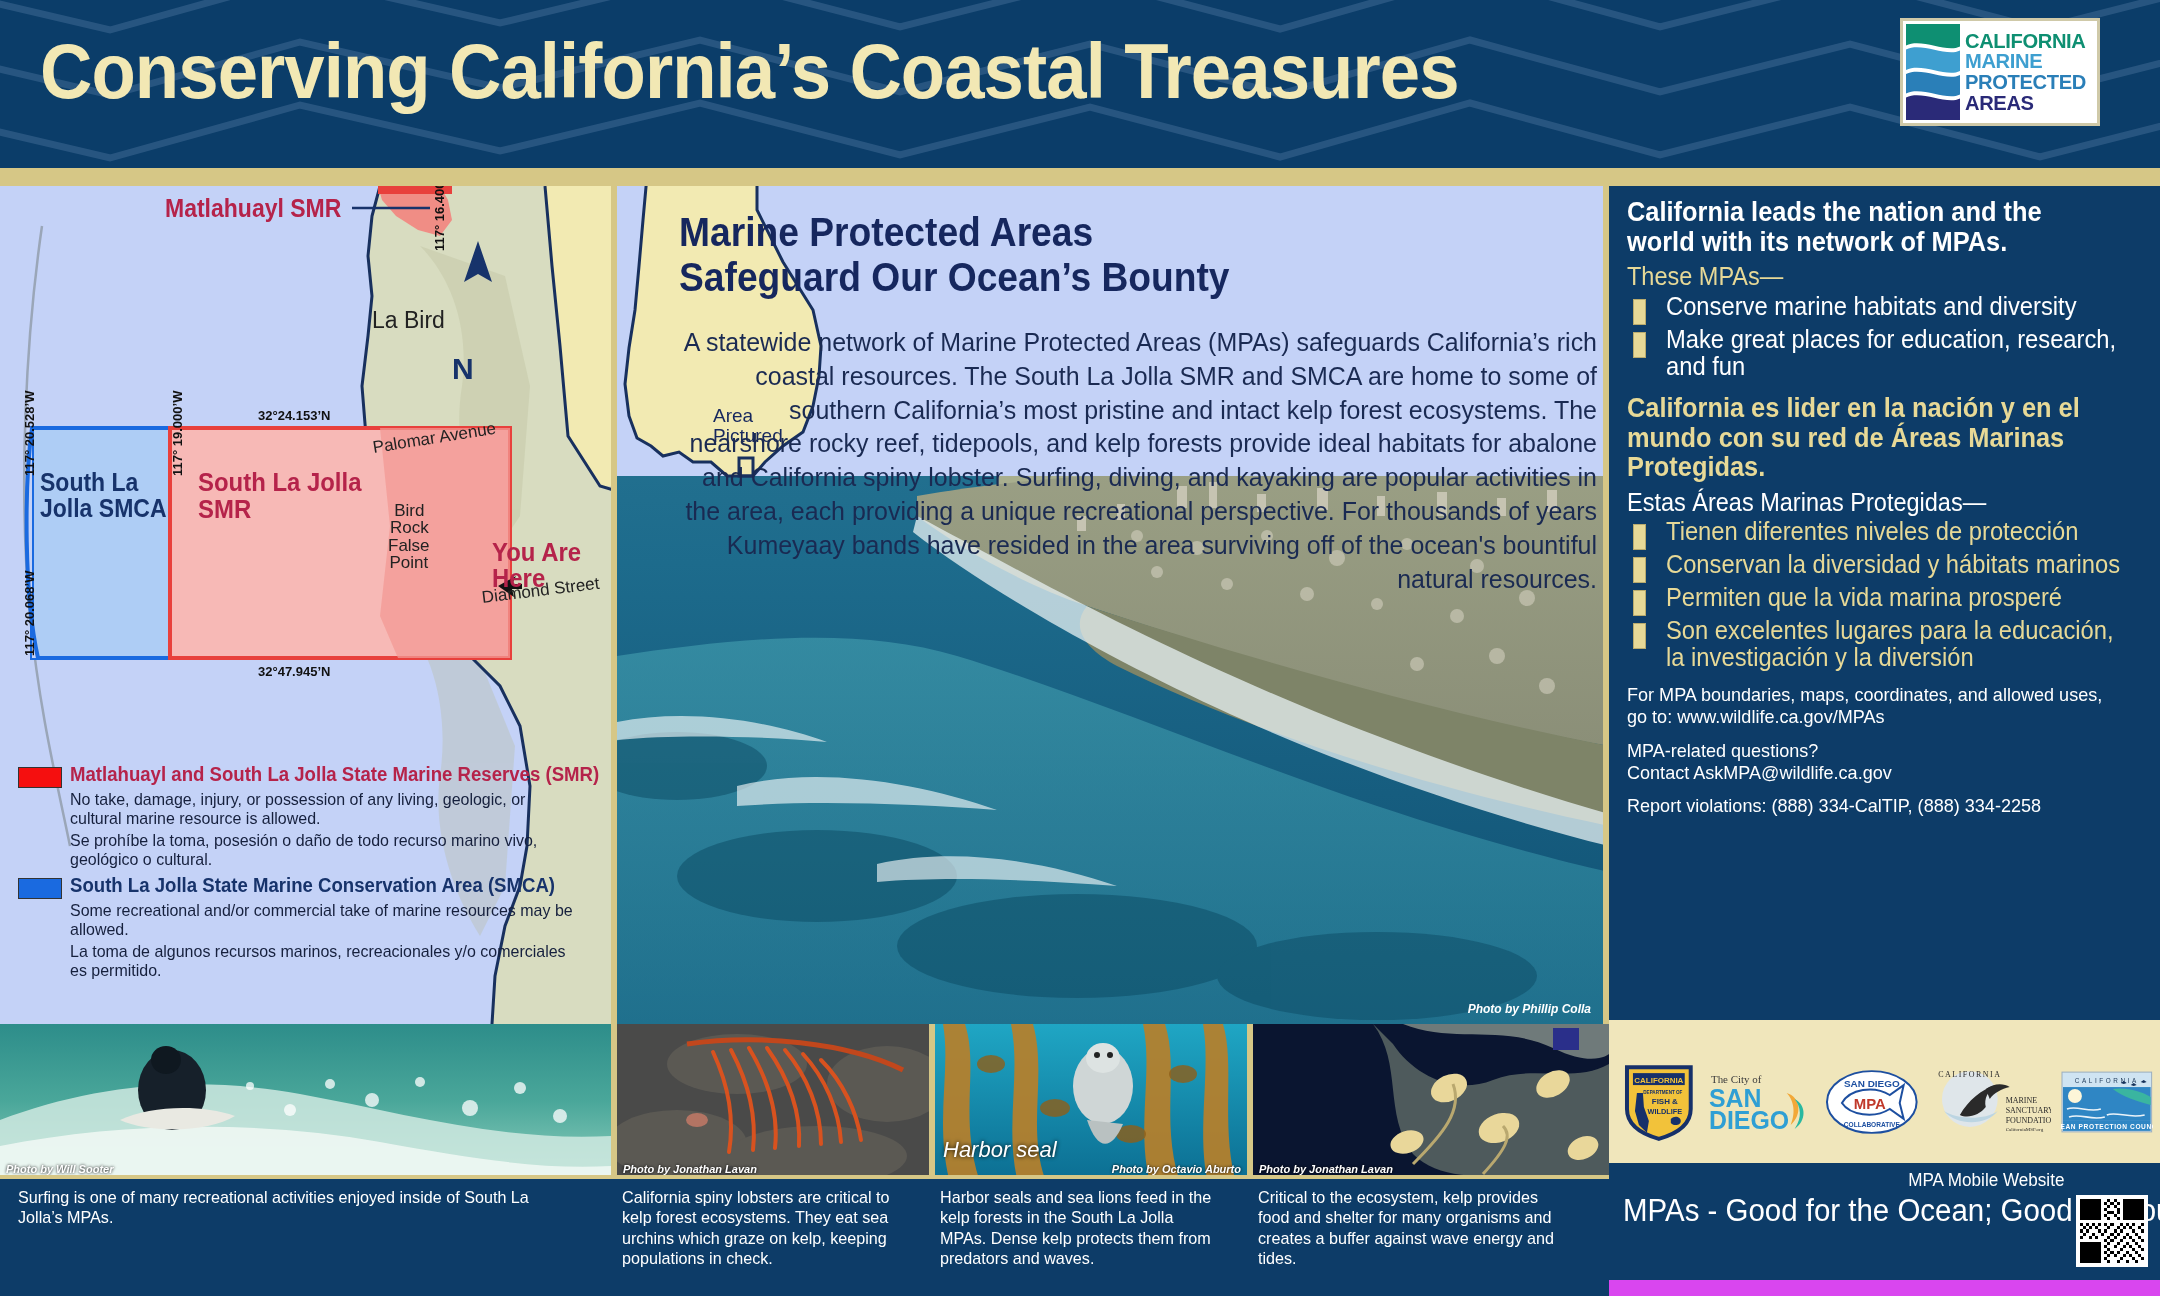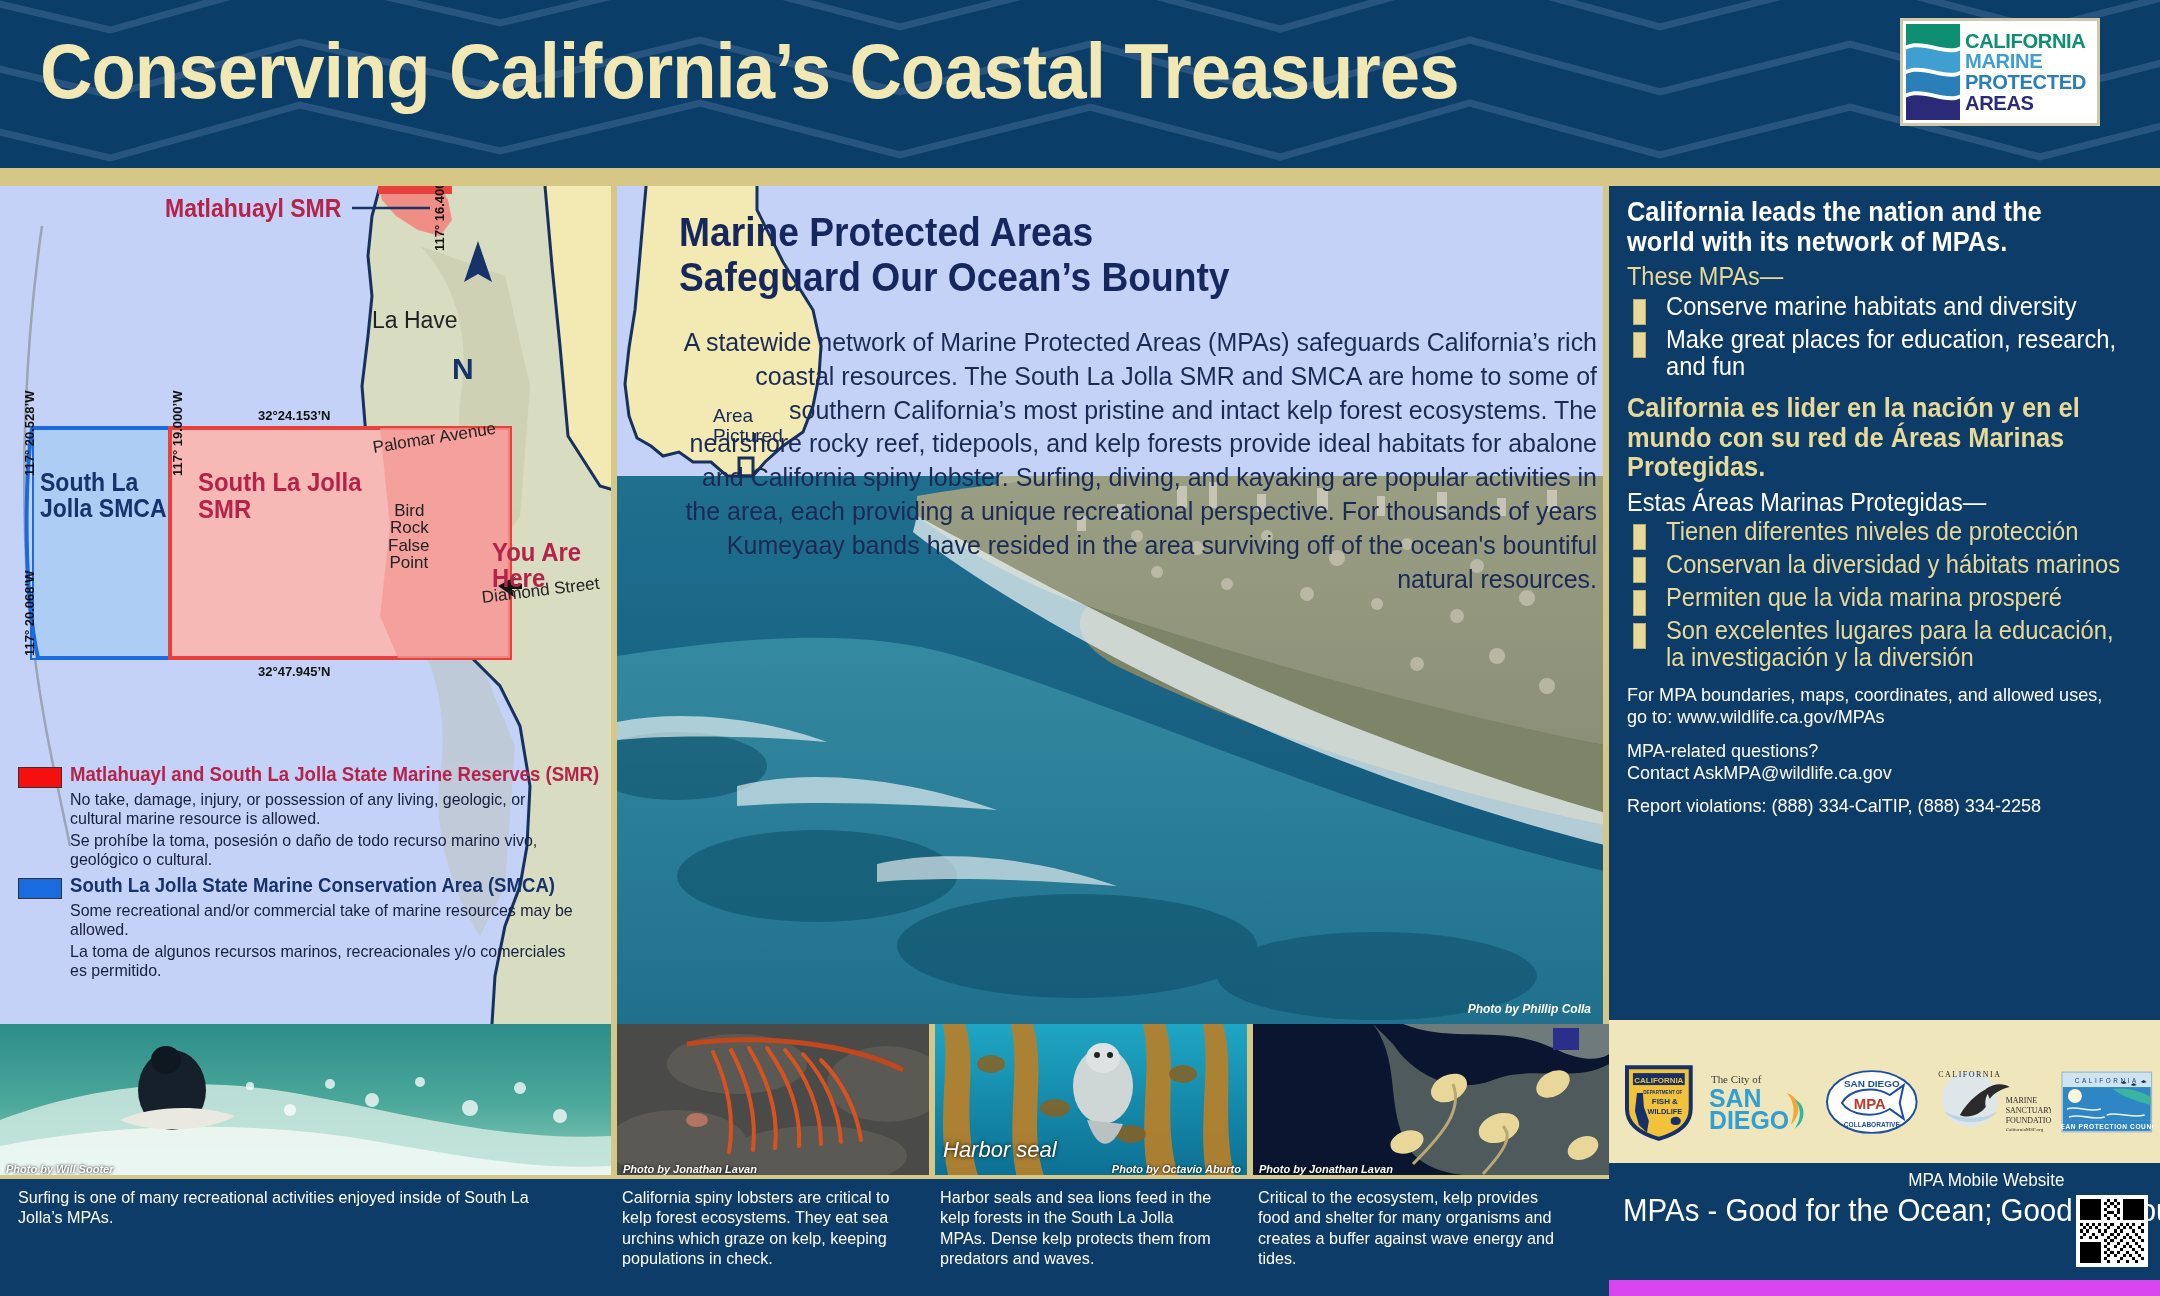--- a/index.html
+++ b/index.html
@@ -252,21 +252,21 @@
       <div class="coordlbl vert" style="left:432px; top:65px;">117° 16.400’W</div>
       <div class="coordlbl vert" style="left:22px; top:470px;">117° 20.068’W</div>
       <div class="coordlbl" style="left:258px; top:222px;">32°24.153’N</div>
       <div class="coordlbl" style="left:258px; top:478px;">32°47.945’N</div>
 
       <div class="map-label" id="lbl-matlahuayl">Matlahuayl SMR</div>
       <div class="map-label" id="lbl-smca" style="white-space:pre-line;">South La
 Jolla SMCA</div>
       <div class="map-label" id="lbl-smr" style="white-space:pre-line;">South La Jolla
 SMR</div>
-      <div class="map-label" id="lbl-lajolla">La Have</div>
+      <div class="map-label" id="lbl-lajolla">La Bird</div>
       <div class="map-label" id="lbl-palomar">Palomar Avenue</div>
       <div class="map-label" id="lbl-birdrock" style="white-space:pre-line;">Bird
 Rock</div>
       <div class="map-label" id="lbl-falsept" style="white-space:pre-line;">False
 Point</div>
       <div class="map-label" id="lbl-youare" style="white-space:pre-line;">You Are
 Here</div>
       <div class="map-label" id="lbl-diamond">Diamond Street</div>
       <div class="map-label" id="lbl-N">N</div>
 

